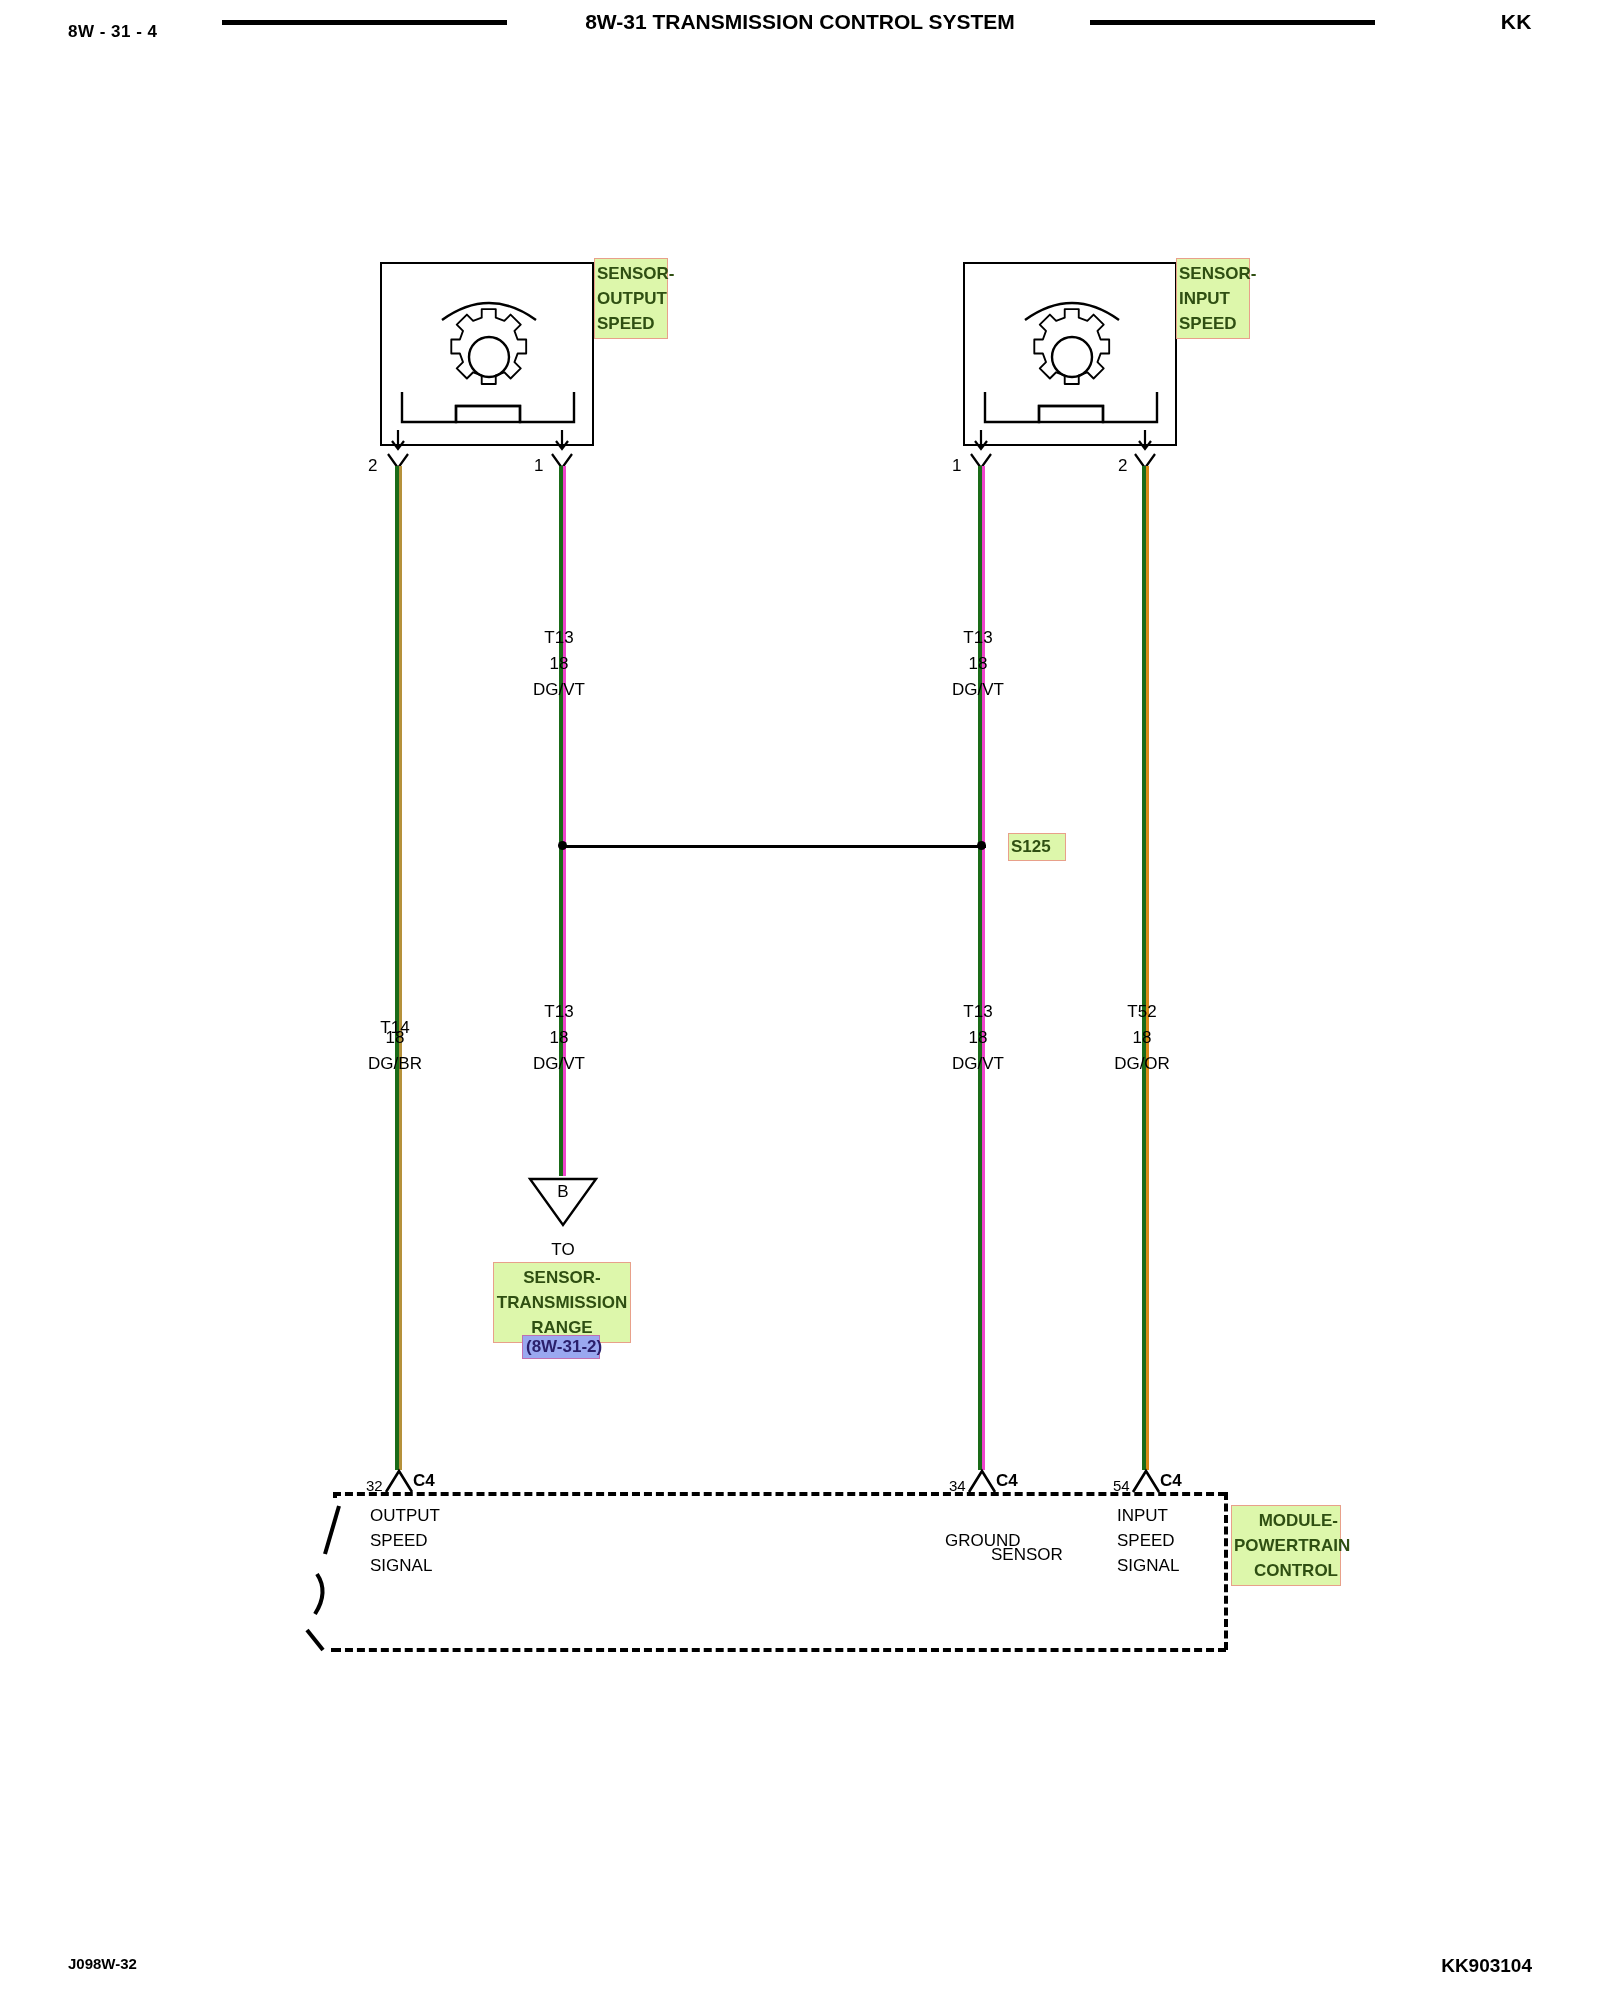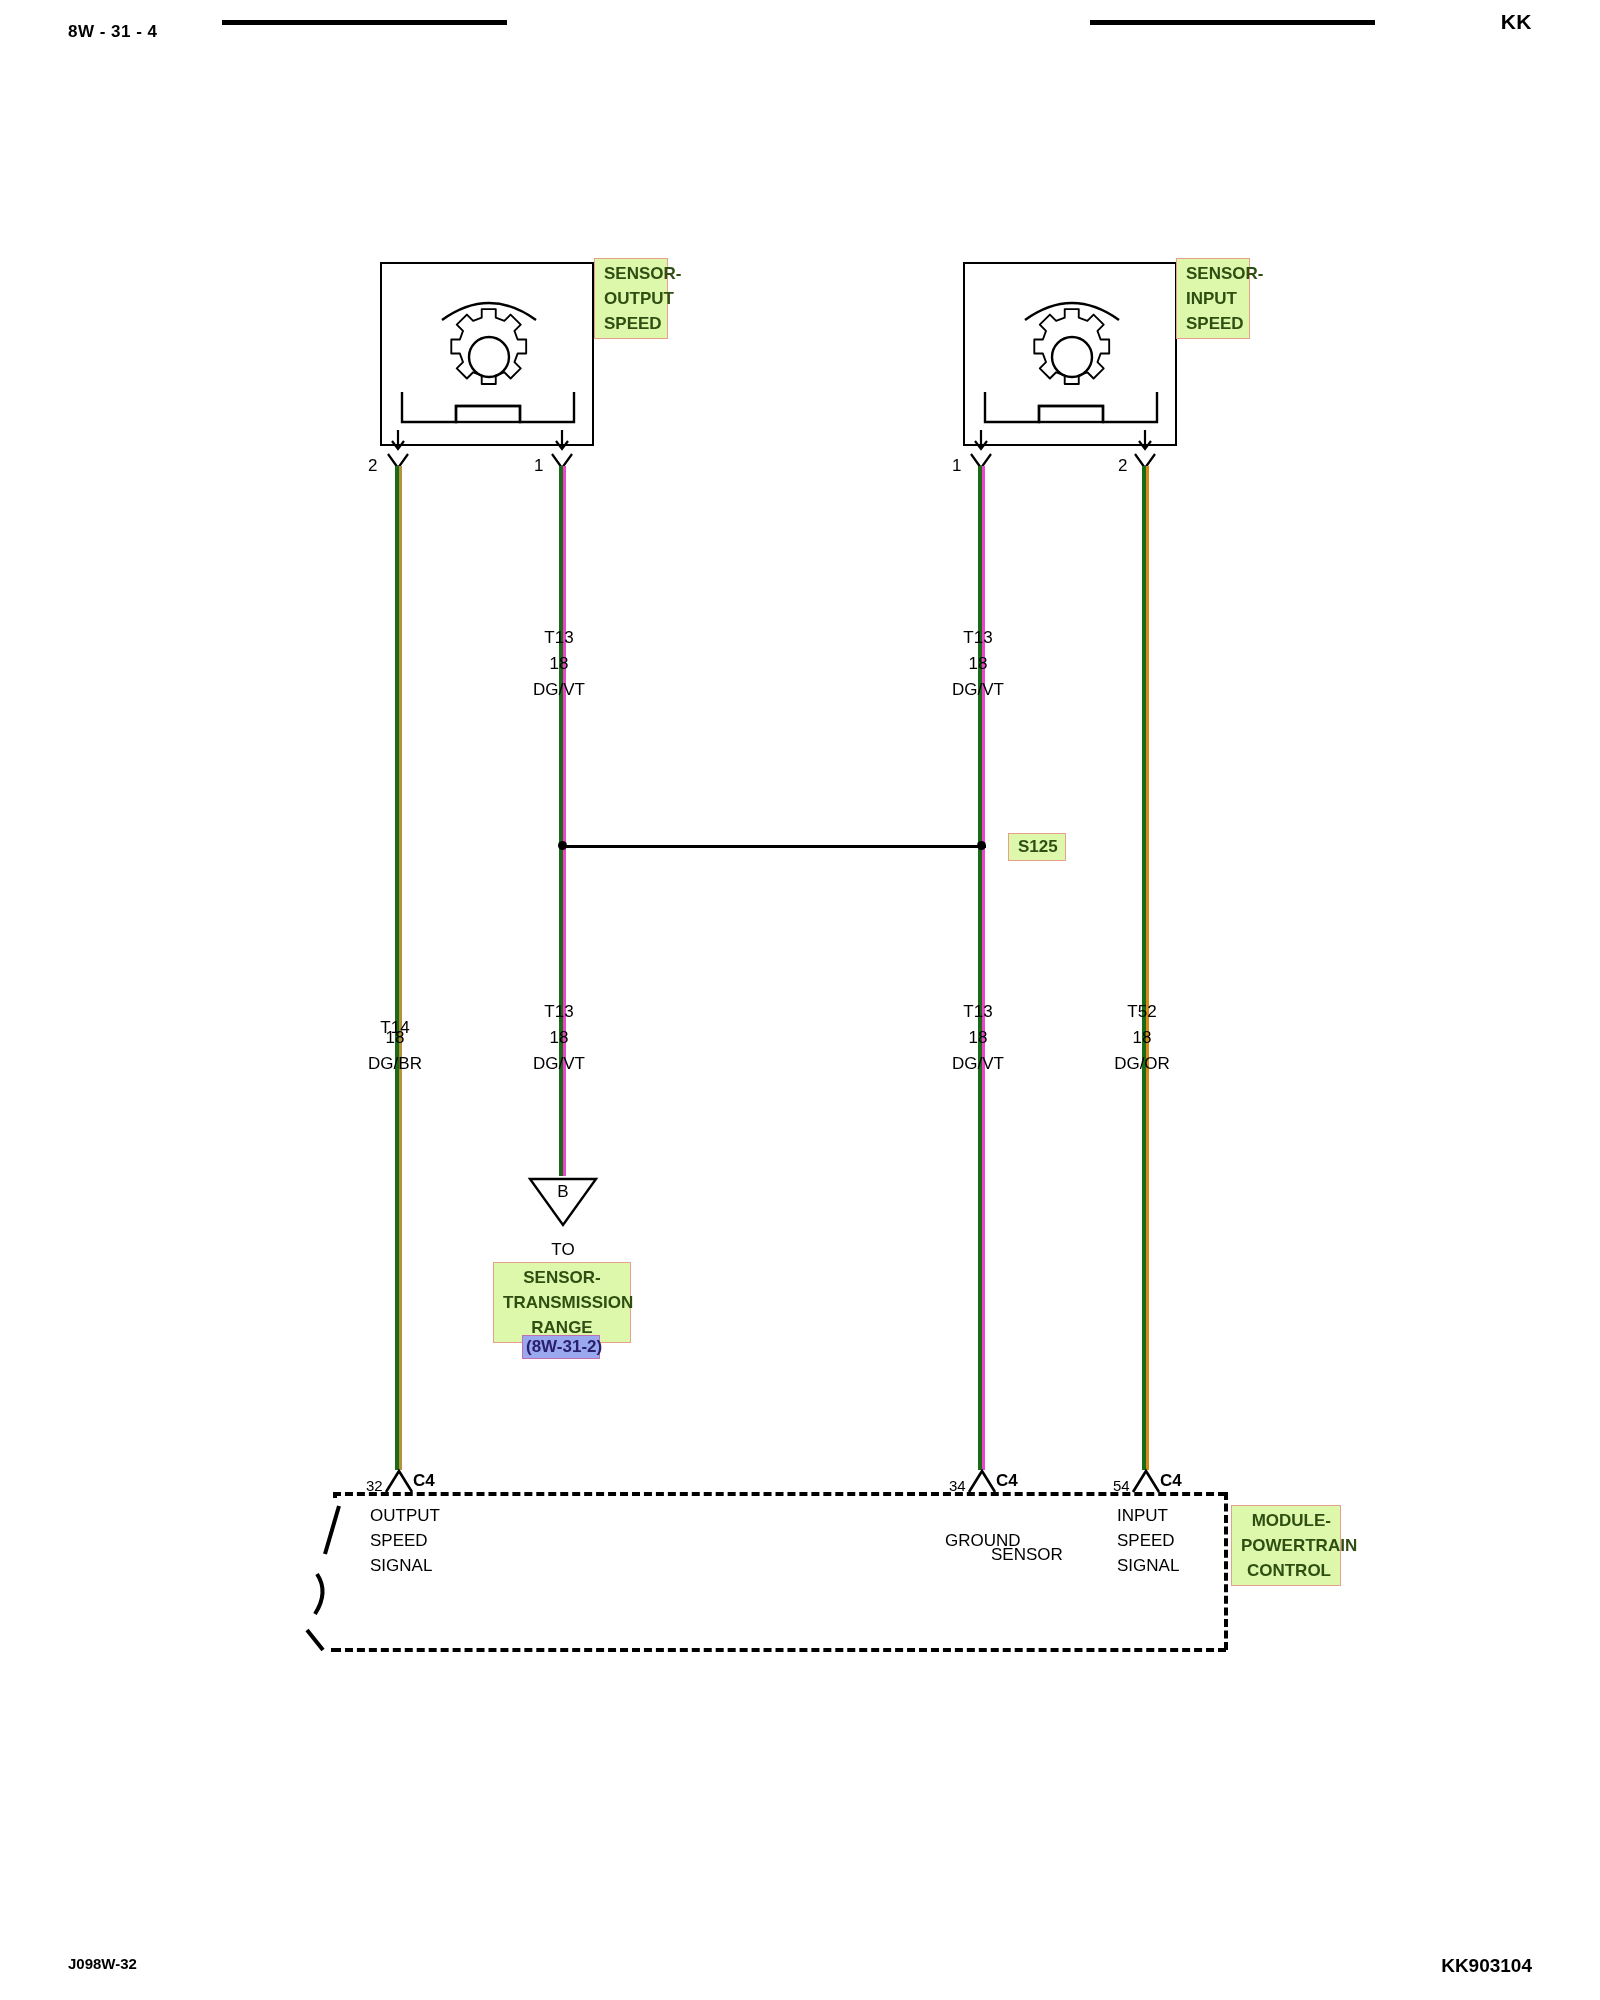--- a/index.html
+++ b/index.html
@@ -26,21 +26,21 @@
 
   
   .sensor-box{position:absolute;border:2px solid #000;background:#fff;}
   .gear-wrap{position:absolute;}
   .res-wrap{position:absolute;}
 
   
   .hl{
     position:absolute;background:#ddf7ab;border:1px solid #e8a08a;
     color:#2f4f12;font-weight:bold;font-size:17px;line-height:25px;
-    padding:2px 9px;box-sizing:border-box;white-space:pre;
+    padding:2px 2px;box-sizing:border-box;white-space:pre;
   }
   .hl.ctr{text-align:center;}
   .hl-purple{
     position:absolute;background:#9aa8f0;border:1px solid #c06fb0;
     color:#2a1f6b;font-weight:bold;font-size:17px;line-height:22px;
     padding:0 3px;box-sizing:border-box;white-space:nowrap;text-align:center;
   }
 
   
   .wire{position:absolute;width:7px;}
@@ -67,20 +67,21 @@
   svg{display:block;overflow:visible;}
 </style>
 </head>
 <body>
 
 <div class="page">
 
   <div class="hdr">
     <div class="hdr-left">8W - 31 - 4</div>
     <div class="hdr-rule l"></div>
+    <div class="hdr-title">8W-31 TRANSMISSION CONTROL SYSTEM</div>
     <div class="hdr-rule r"></div>
     <div class="hdr-right">KK</div>
   </div>
 
   <div class="sensor-box" style="left:380px;top:262px;width:210px;height:180px;">
     <div class="gear-wrap" style="left:42px;top:20px;">
       <svg width="130" height="110" viewBox="0 0 130 110">
         <path d="M18 36 Q65 2 112 36" fill="none" stroke="#000" stroke-width="2.4"></path>
         <path d="M65 40 l8.5 1.6 3 -10.6 12.2 3.3 -1.6 10.9 7.6 4.4 7.6 -7.9 8.9 8.9 -7.9 7.6 4.4 7.6 10.9 -1.6 3.3 12.2 -10.6 3 0 8.8 10.6 3 -3.3 12.2 -10.9 -1.6 -4.4 7.6 7.9 7.6 -8.9 8.9 -7.6 -7.9 -7.6 4.4 1.6 10.9 -12.2 3.3 -3 -10.6 -8.8 0" fill="none" stroke="#000" stroke-width="0"></path>
         <g fill="none" stroke="#000" stroke-width="2.4" stroke-linejoin="round">

